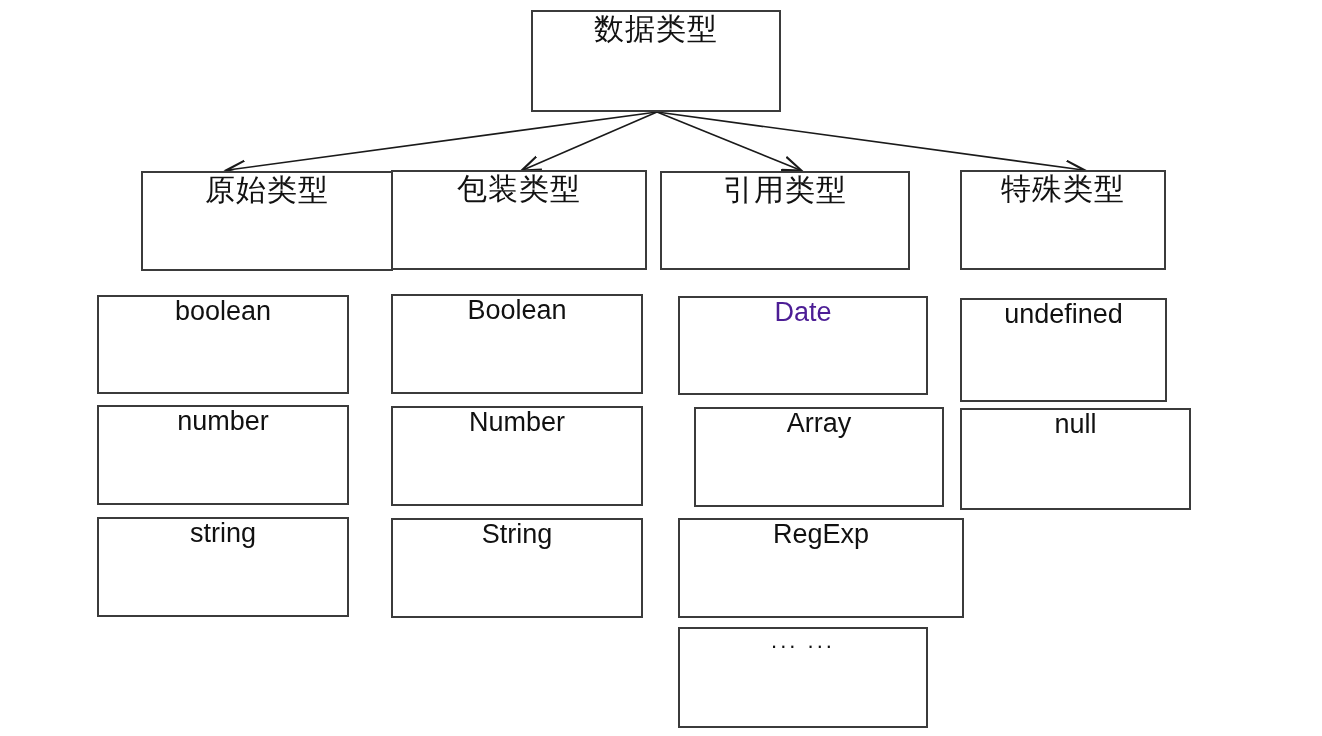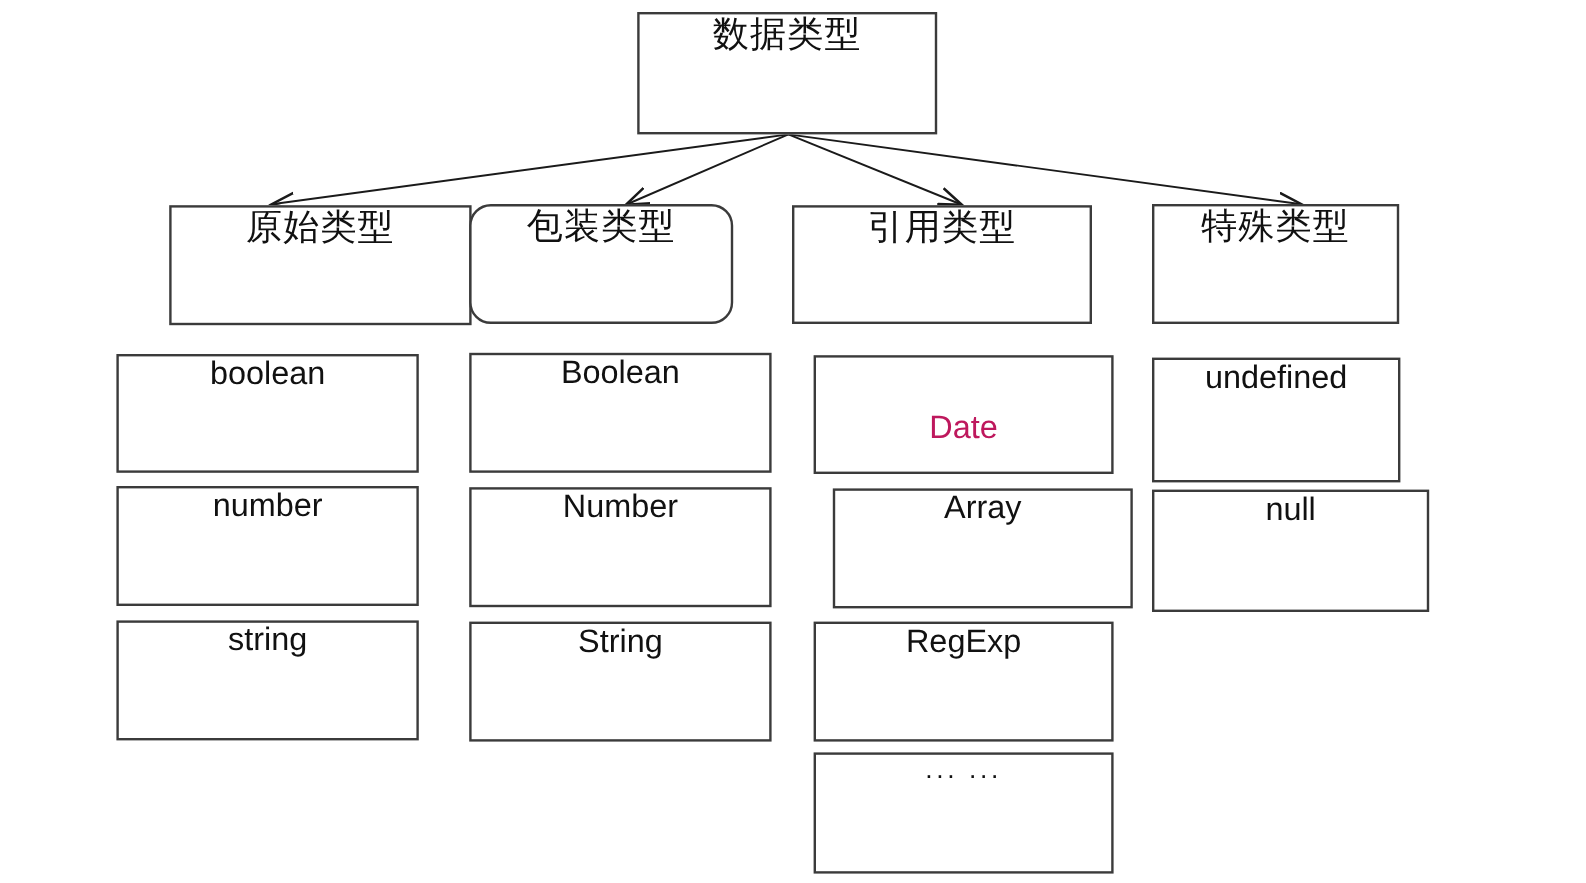--- a/index.html
+++ b/index.html
@@ -85,42 +85,42 @@
       </div>
       <div class="node node-leaf" style="left: 97px; top: 295px; width: 252px; height: 99px; border-color: rgb(59, 59, 59);">
         <span class="label-latin" style="color: rgb(17, 17, 17);">boolean</span>
       </div>
       <div class="node node-leaf" style="left: 97px; top: 405px; width: 252px; height: 100px; border-color: rgb(59, 59, 59);">
         <span class="label-latin" style="color: rgb(17, 17, 17);">number</span>
       </div>
       <div class="node node-leaf" style="left: 97px; top: 517px; width: 252px; height: 100px; border-color: rgb(59, 59, 59);">
         <span class="label-latin" style="color: rgb(17, 17, 17);">string</span>
       </div>
-      <div class="node node-category" style="left: 391px; top: 170px; width: 220px; height: 100px; border-color: rgb(59, 59, 59); border-radius: 18px;">
+      <div class="node node-category" style="left: 391px; top: 170px; width: 256px; height: 100px; border-color: rgb(59, 59, 59);">
         <span class="label-cjk" style="color: rgb(17, 17, 17);">包装类型</span>
       </div>
       <div class="node node-leaf" style="left: 391px; top: 294px; width: 252px; height: 100px; border-color: rgb(59, 59, 59);">
         <span class="label-latin" style="color: rgb(17, 17, 17);">Boolean</span>
       </div>
       <div class="node node-leaf" style="left: 391px; top: 406px; width: 252px; height: 100px; border-color: rgb(59, 59, 59);">
         <span class="label-latin" style="color: rgb(17, 17, 17);">Number</span>
       </div>
       <div class="node node-leaf" style="left: 391px; top: 518px; width: 252px; height: 100px; border-color: rgb(59, 59, 59);">
         <span class="label-latin" style="color: rgb(17, 17, 17);">String</span>
       </div>
       <div class="node node-category" style="left: 660px; top: 171px; width: 250px; height: 99px; border-color: rgb(59, 59, 59);">
         <span class="label-cjk" style="color: rgb(17, 17, 17);">引用类型</span>
       </div>
       <div class="node node-leaf" style="left: 678px; top: 296px; width: 250px; height: 99px; border-color: rgb(59, 59, 59);">
-        <span class="label-latin" style="color: #be185d; margin-top: 44px;">Date</span>
+        <span class="label-latin" style="color: #4c1d95;">Date</span>
       </div>
       <div class="node node-leaf" style="left: 678px; top: 407px; width: 250px; height: 100px; border-color: rgb(59, 59, 59); margin-left: 16px;">
         <span class="label-latin" style="color: rgb(17, 17, 17);">Array</span>
       </div>
-      <div class="node node-leaf" style="left: 678px; top: 518px; width: 250px; height: 100px; border-color: rgb(59, 59, 59);">
+      <div class="node node-leaf" style="left: 678px; top: 518px; width: 286px; height: 100px; border-color: rgb(59, 59, 59);">
         <span class="label-latin" style="color: rgb(17, 17, 17);">RegExp</span>
       </div>
       <div class="node node-leaf" style="left: 678px; top: 627px; width: 250px; height: 101px; border-color: rgb(59, 59, 59);">
         <span class="label-ellipsis" style="color: rgb(17, 17, 17);">... ...</span>
       </div>
       <div class="node node-category" style="left: 960px; top: 170px; width: 206px; height: 100px; border-color: rgb(59, 59, 59);">
         <span class="label-cjk" style="color: rgb(17, 17, 17);">特殊类型</span>
       </div>
       <div class="node node-leaf" style="left: 960px; top: 298px; width: 207px; height: 104px; border-color: rgb(59, 59, 59);">
         <span class="label-latin" style="color: rgb(17, 17, 17);">undefined</span>

